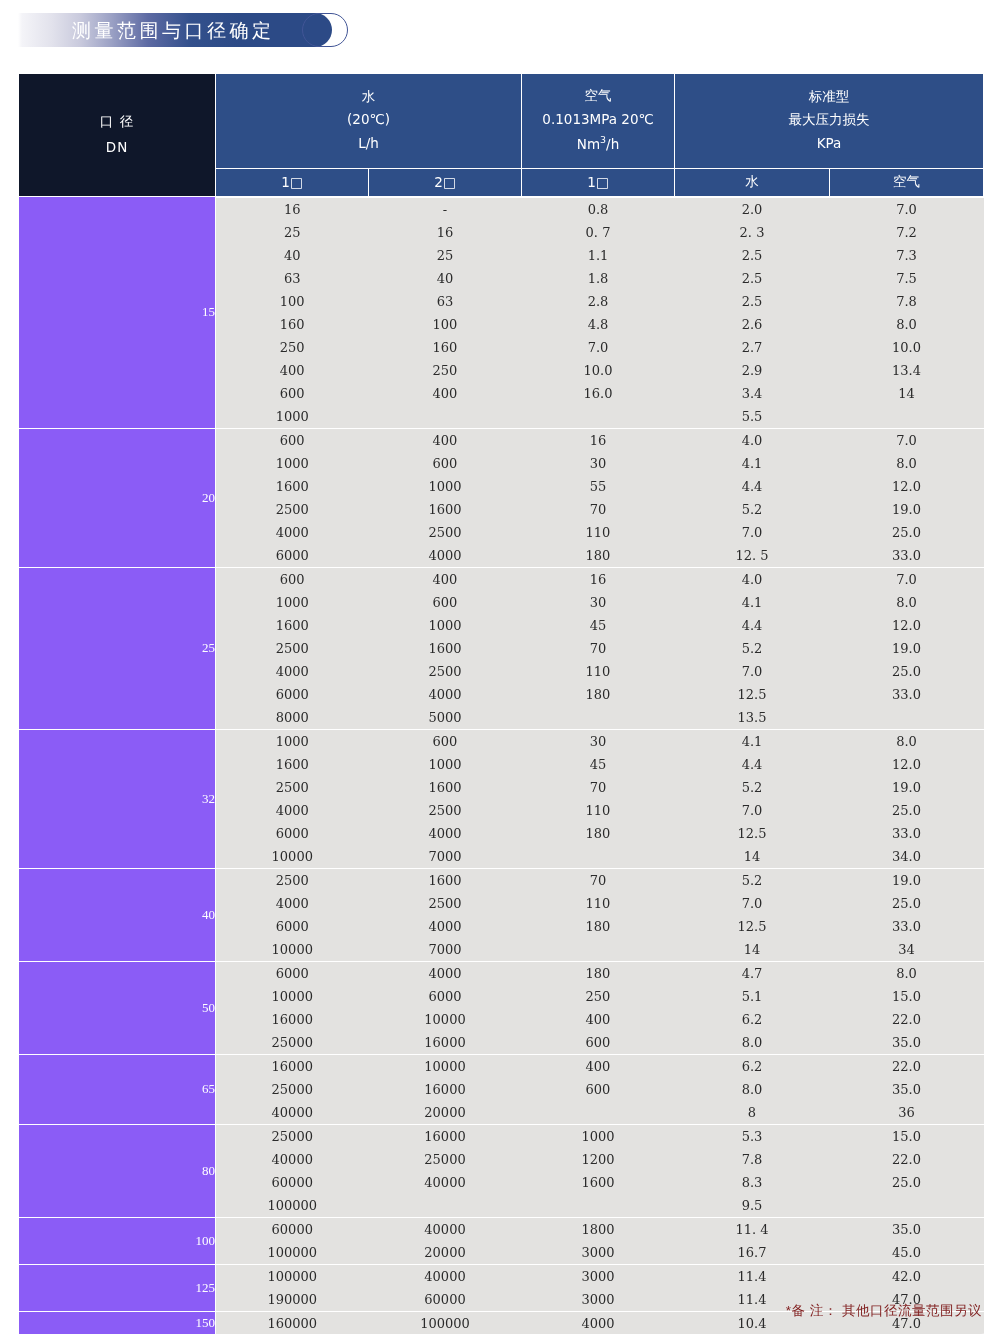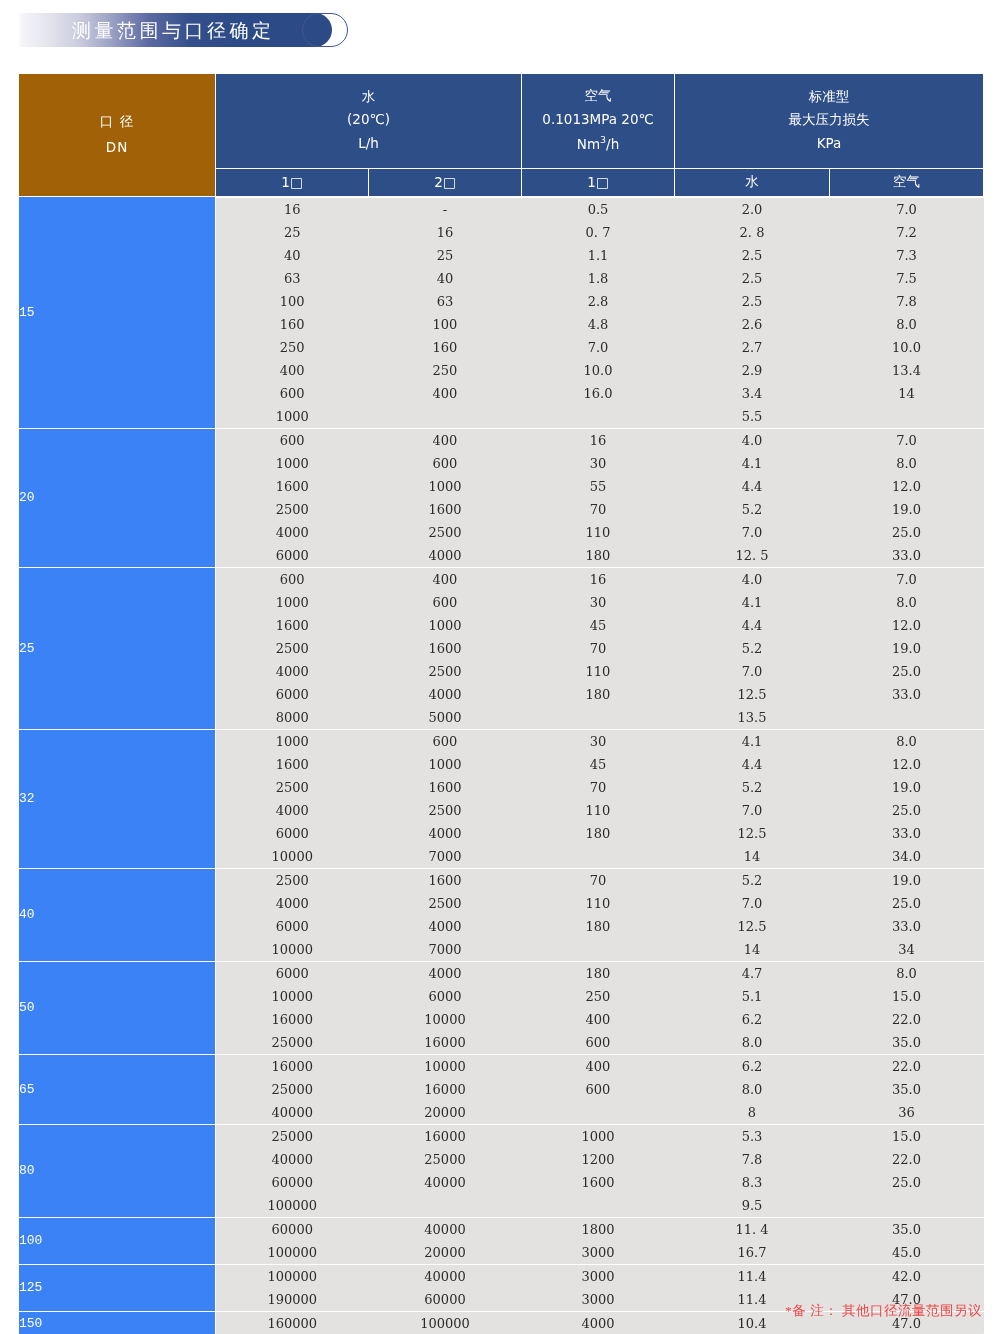--- a/index.html
+++ b/index.html
@@ -104,32 +104,32 @@
     height: 95px;
     line-height: 1.75;
     padding-bottom: 2px;
   }
   .hdr-sub td {
     height: 28px;
     font-size: 13.5px;
   }
 
   td.dn-head {
-    background: #a16207;
+    background: #0f172a;
   }
 
   
   td.dn-cell {
-    background: #3b82f6;
+    background: #8b5cf6;
     color: #ffffff;
-    text-align: left;
+    text-align: right;
     vertical-align: middle;
     font-size: 13px;
     border: 1.6px solid #ffffff;
-    font-family: Liberation Mono, monospace;
+    font-family: Liberation Serif, serif;
   }
   td.val {
     background: #E3E2E0;
     color: #2b2b2b;
     text-align: center;
     font-size: 13px;
     height: 23px;
     line-height: 23px;
     border: none;
     font-family: "DejaVu Serif", "Liberation Serif", serif;
@@ -139,24 +139,24 @@
 
   
   tr.top-gap td.val { border-top: 2.2px solid #ffffff; }
 
   
   #footnote {
     position: absolute;
     right: 18px;
     top: 1302px;
     font-size: 13.5px;
-    color: #ef4444;
+    color: #7f1d1d;
     letter-spacing: 0.5px;
     white-space: nowrap;
-    font-family: Liberation Serif, serif;
+    font-family: Liberation Sans, sans-serif;
   }
 
   sup { font-size: 0.7em; vertical-align: super; }
 </style>
 </head>
 <body>
 
 <div id="page">
 
   <div id="title-banner">
@@ -202,29 +202,29 @@
             <td>1□</td>
             <td>2□</td>
             <td>1□</td>
             <td>水</td>
             <td>空气</td>
           </tr>
           <tr class="grp-first top-gap">
             <td class="dn-cell" rowspan="10">15</td>
             <td class="val">16</td>
             <td class="val">-</td>
-            <td class="val">0.5</td>
+            <td class="val">0.8</td>
             <td class="val">2.0</td>
             <td class="val">7.0</td>
           </tr>
           <tr class="">
             <td class="val">25</td>
             <td class="val">16</td>
             <td class="val">0. 7</td>
-            <td class="val">2. 8</td>
+            <td class="val">2. 3</td>
             <td class="val">7.2</td>
           </tr>
           <tr class="">
             <td class="val">40</td>
             <td class="val">25</td>
             <td class="val">1.1</td>
             <td class="val">2.5</td>
             <td class="val">7.3</td>
           </tr>
           <tr class="">

